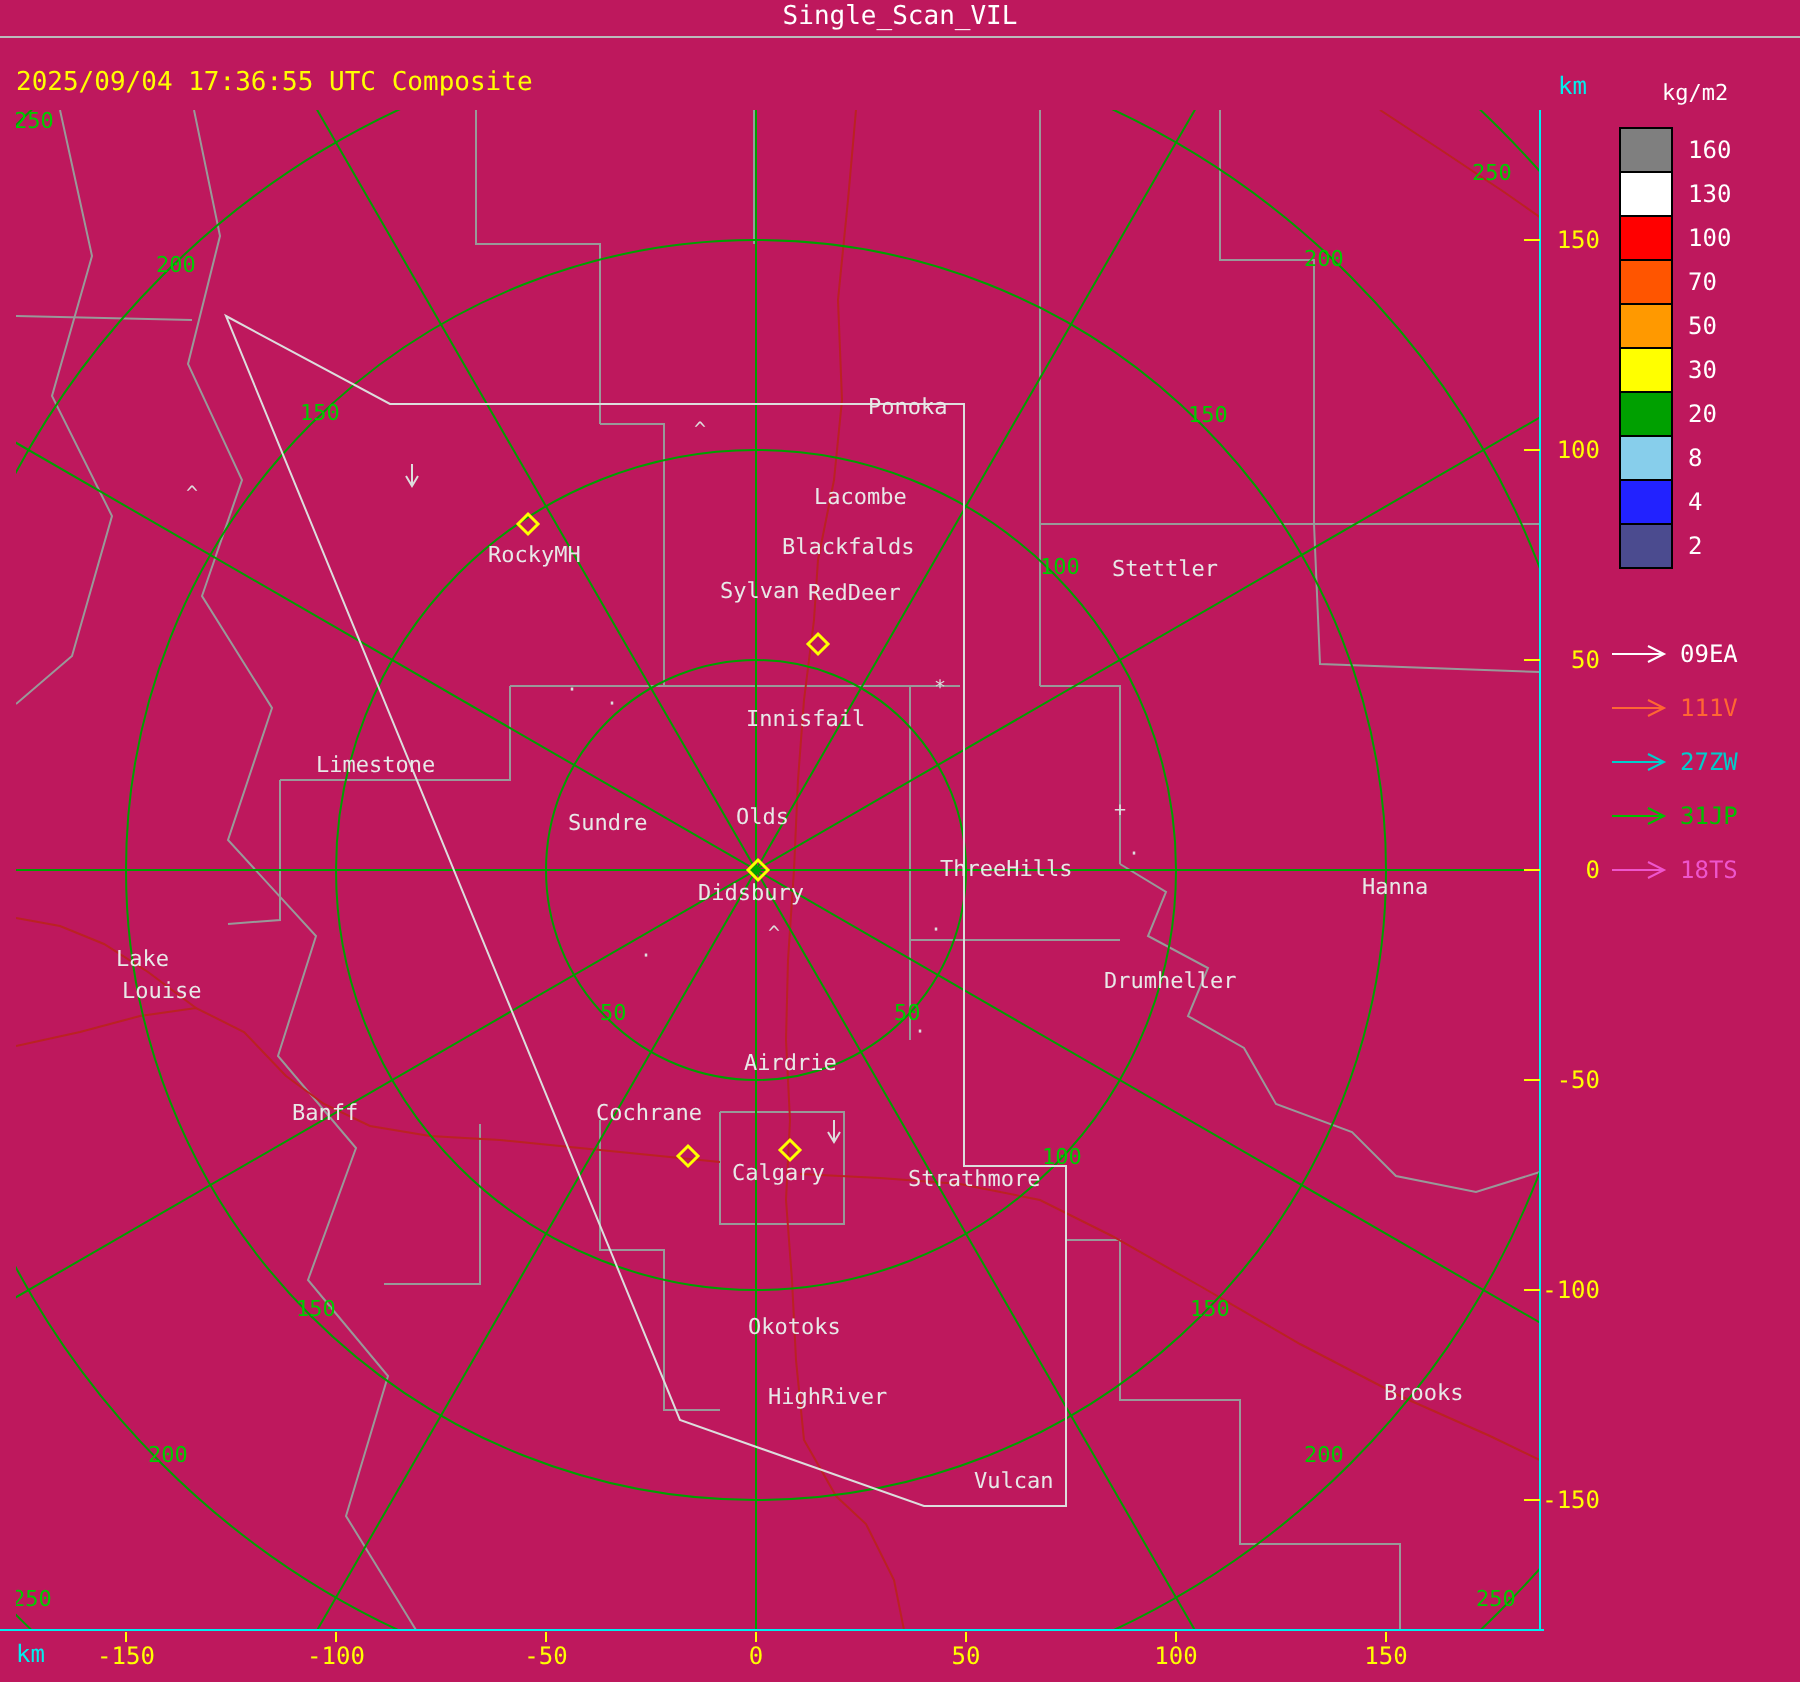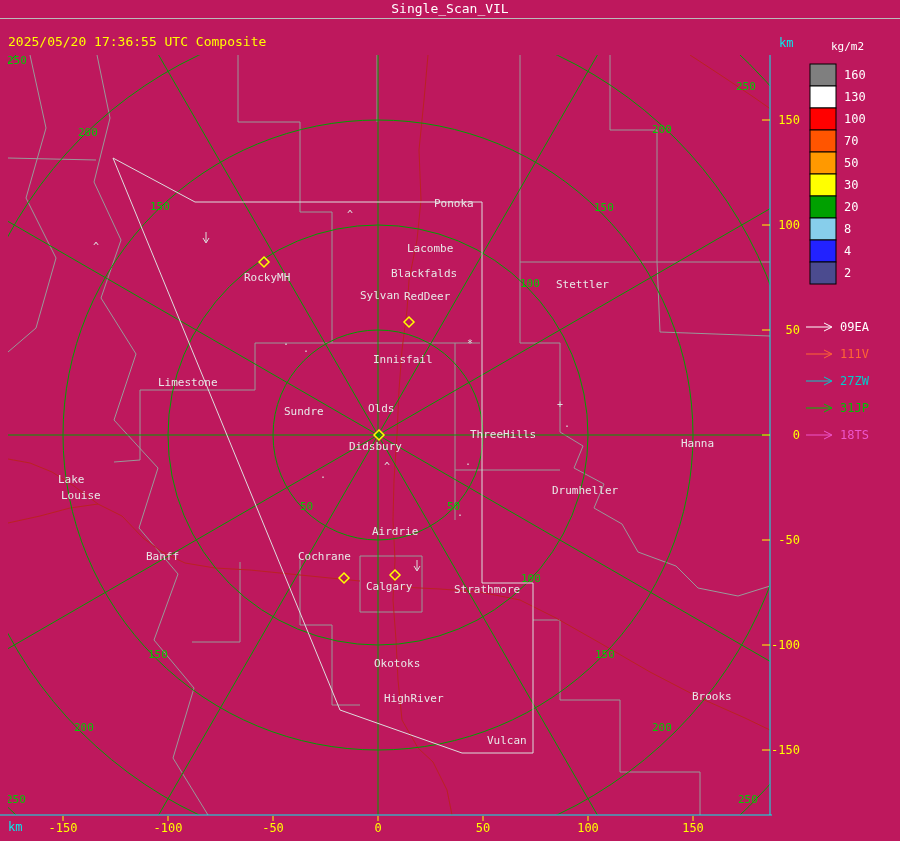--- a/index.html
+++ b/index.html
@@ -15,21 +15,21 @@
   .kgm2{top:40px;left:831px;color:#ffffff;font-size:11px;}
   svg{position:absolute;top:0;left:0;}
   svg text{font-family:"DejaVu Sans Mono",monospace;}
 </style>
 </head>
 <body>
 
 <div id="app">
   <div class="titlebar"><span>Single_Scan_VIL</span></div>
   <div class="title-underline"></div>
-  <div class="timestamp">2025/05/20 17:36:55 UTC Composite</div>
+  <div class="timestamp">2025/09/04 17:36:55 UTC Composite</div>
   <div class="km-right">km</div>
   <div class="km-bottom">km</div>
   <div class="kgm2">kg/m2</div>
 
   <svg id="plot-svg" width="900" height="841">
     <defs>
       <clipPath id="plotclip">
           <rect x="8" y="55" width="762" height="760"></rect>
         </clipPath>
     </defs>

